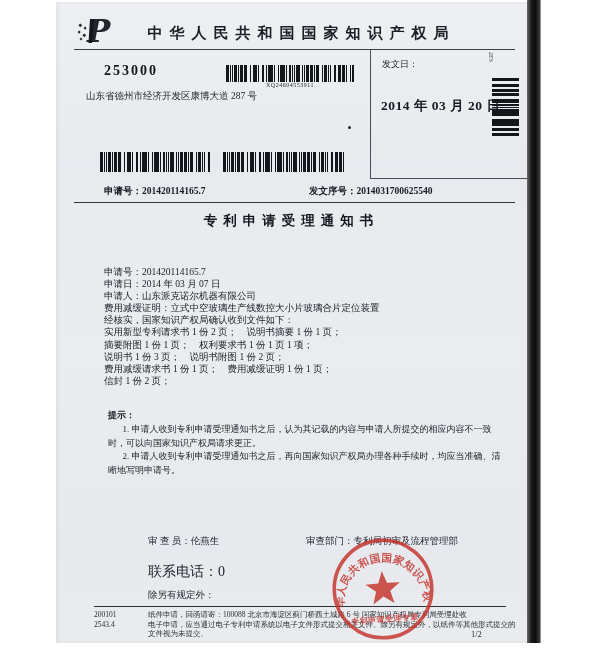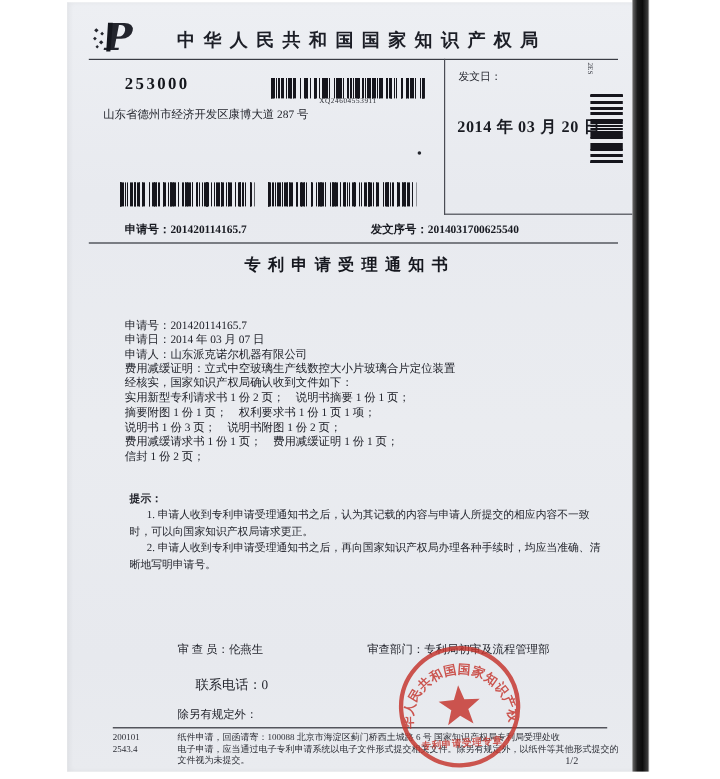--- a/index.html
+++ b/index.html
@@ -52,21 +52,21 @@
   
   .notice-title{left:0;right:0;top:210px;text-align:center;font-size:13.5px;font-weight:bold;letter-spacing:6px;color:#15171e;font-family:Liberation Mono, monospace;}
   .intro{left:18px;right:13px;top:233px;font-size:9.5px;line-height:13.5px;text-indent:2em;text-align:justify;}
   .details{left:48px;right:20px;top:264px;font-size:9.5px;line-height:12.1px;color:#20222a;}
   .tips{left:32px;right:19px;top:407px;font-size:9px;line-height:13.8px;margin-left:20px;}
   .tips p{margin:0;text-indent:1.6em;}
   .tips .tips-head{text-indent:0;font-weight:600;}
   
   .review{left:92px;right:10px;top:533px;font-size:9.5px;}
   .review .dept{position:absolute;left:158px;top:0;}
-  .phone{left:92px;top:561px;font-size:11px;margin-left:15px;}
+  .phone{left:92px;top:561px;font-size:14px;}
   .agency{left:92px;top:587px;font-size:9.5px;}
   
   .seal{left:274px;top:534px;width:106px;height:106px;transform:rotate(-4deg);opacity:.82;z-index:5;}
   
   .foot-rule{left:38px;top:604px;width:412px;border-top:1px solid #2e3038;}
   .foot-codes{left:38px;top:608px;font-size:7.5px;line-height:9.5px;color:#2c2e36;}
   .foot-text{left:92px;top:608px;width:368px;font-size:7.5px;line-height:9.5px;color:#2c2e36;}
   .pagenum{left:415px;top:627px;font-size:8.5px;color:#2c2e36;}
 </style>
 </head>

